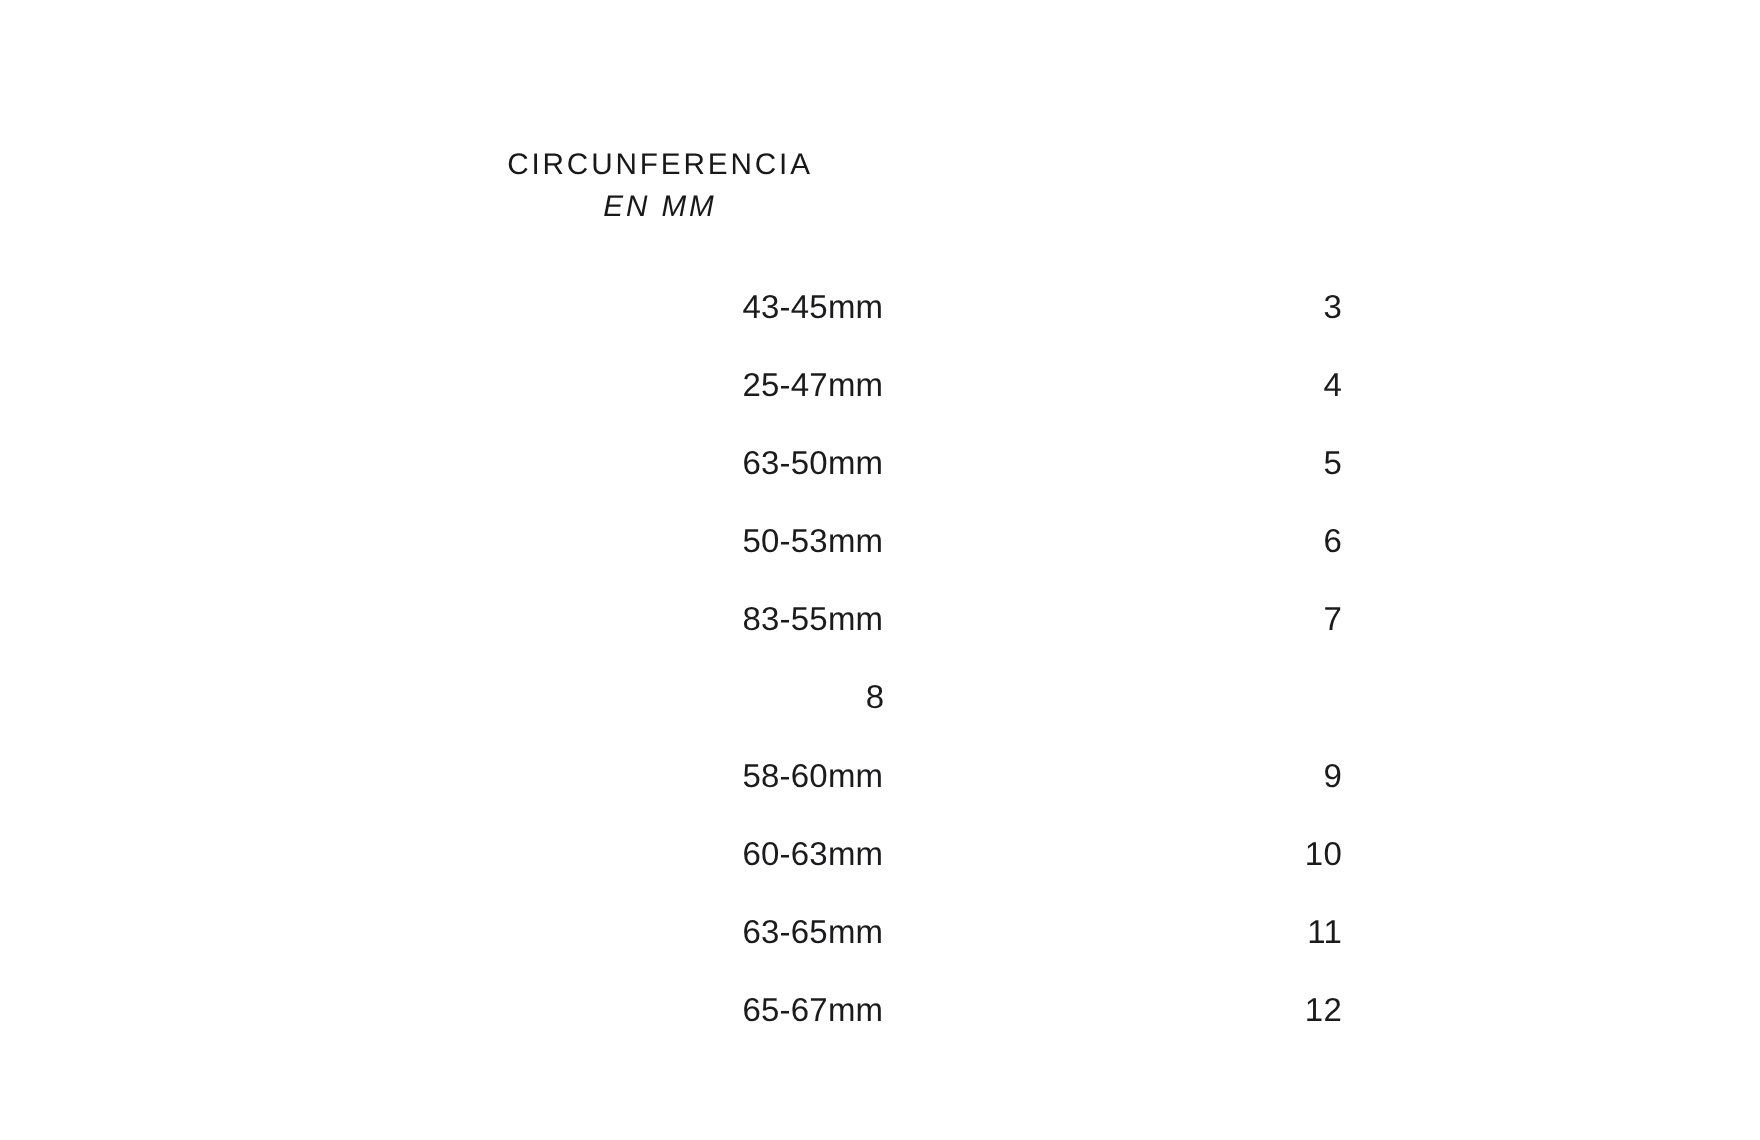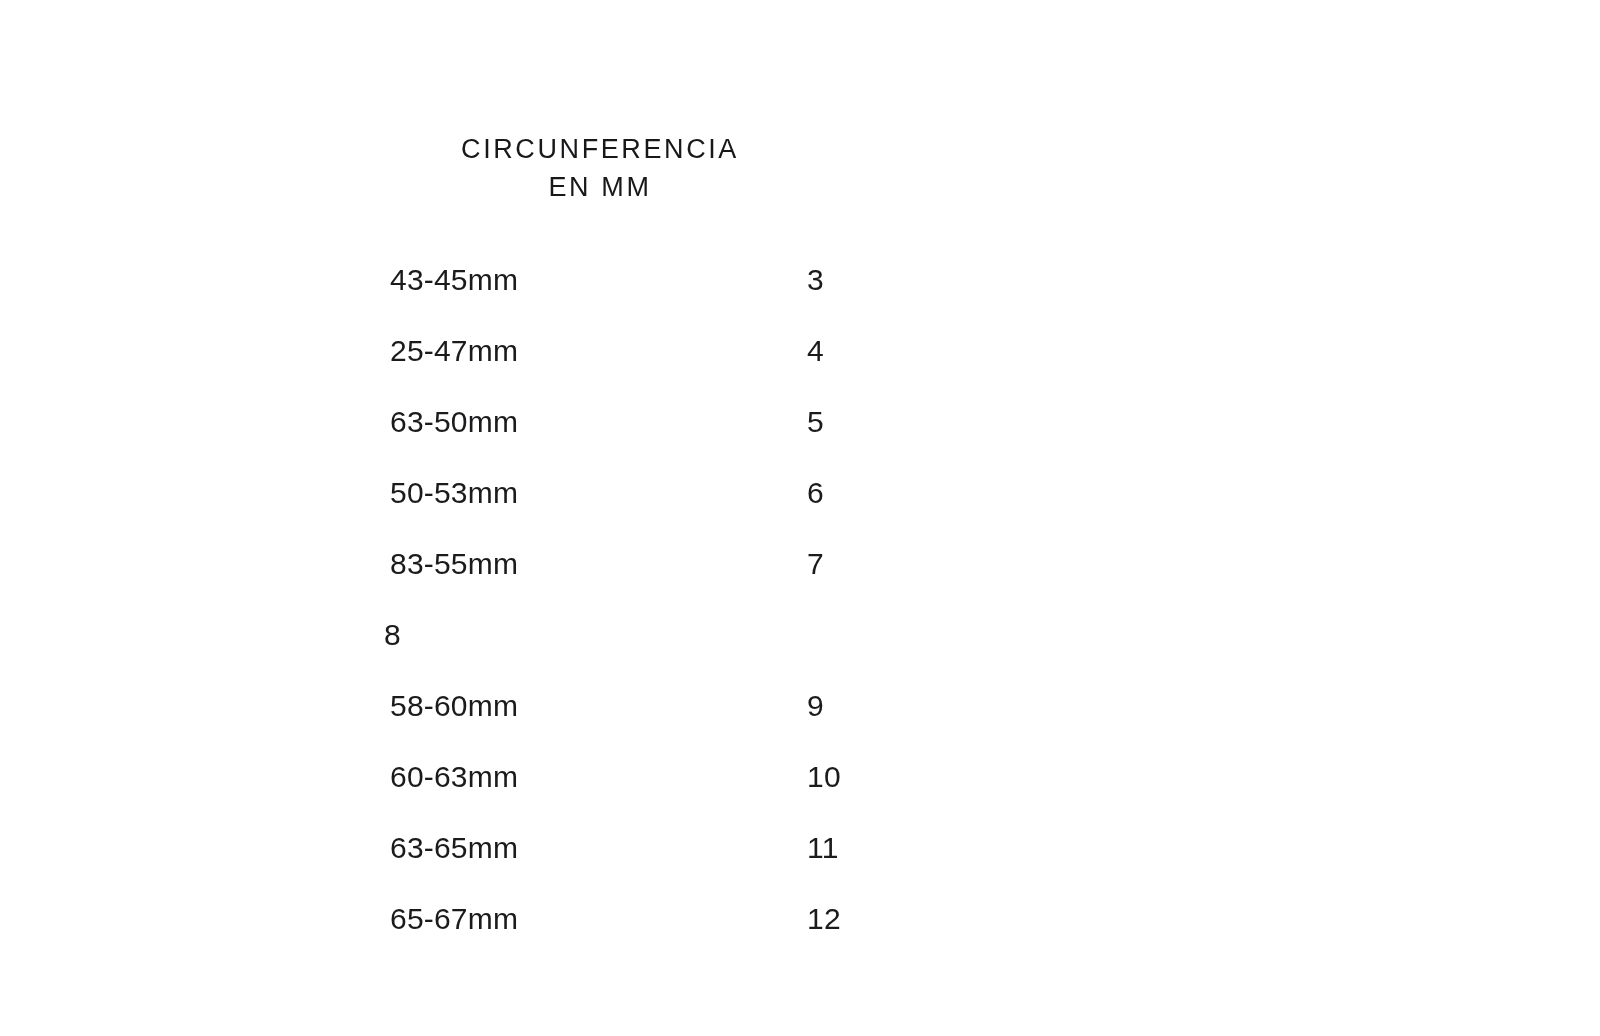--- a/index.html
+++ b/index.html
@@ -41,35 +41,36 @@
   .head-cell.col-circ {
     width: 420px;
     padding-left: 10px;
   }
   .head-cell.col-talla {
     width: 420px;
     padding-left: 4px;
   }
   .head-line2 {
     display: block;
+    font-style: italic;
   }
   .table-body {
     margin-top: 38px;
   }
   .table-row {
     display: flex;
     align-items: center;
     height: 71px;
   }
   .cell {
     font-size: 30px;
     font-weight: 400;
     letter-spacing: 0.2px;
     color: #1b1b1d;
-    text-align: left;
+    text-align: right;
   }
   .cell.col-circ {
     width: 420px;
     padding-left: 10px;
   }
   .cell.col-talla {
     width: 420px;
     padding-left: 4px;
   }
 </style>

